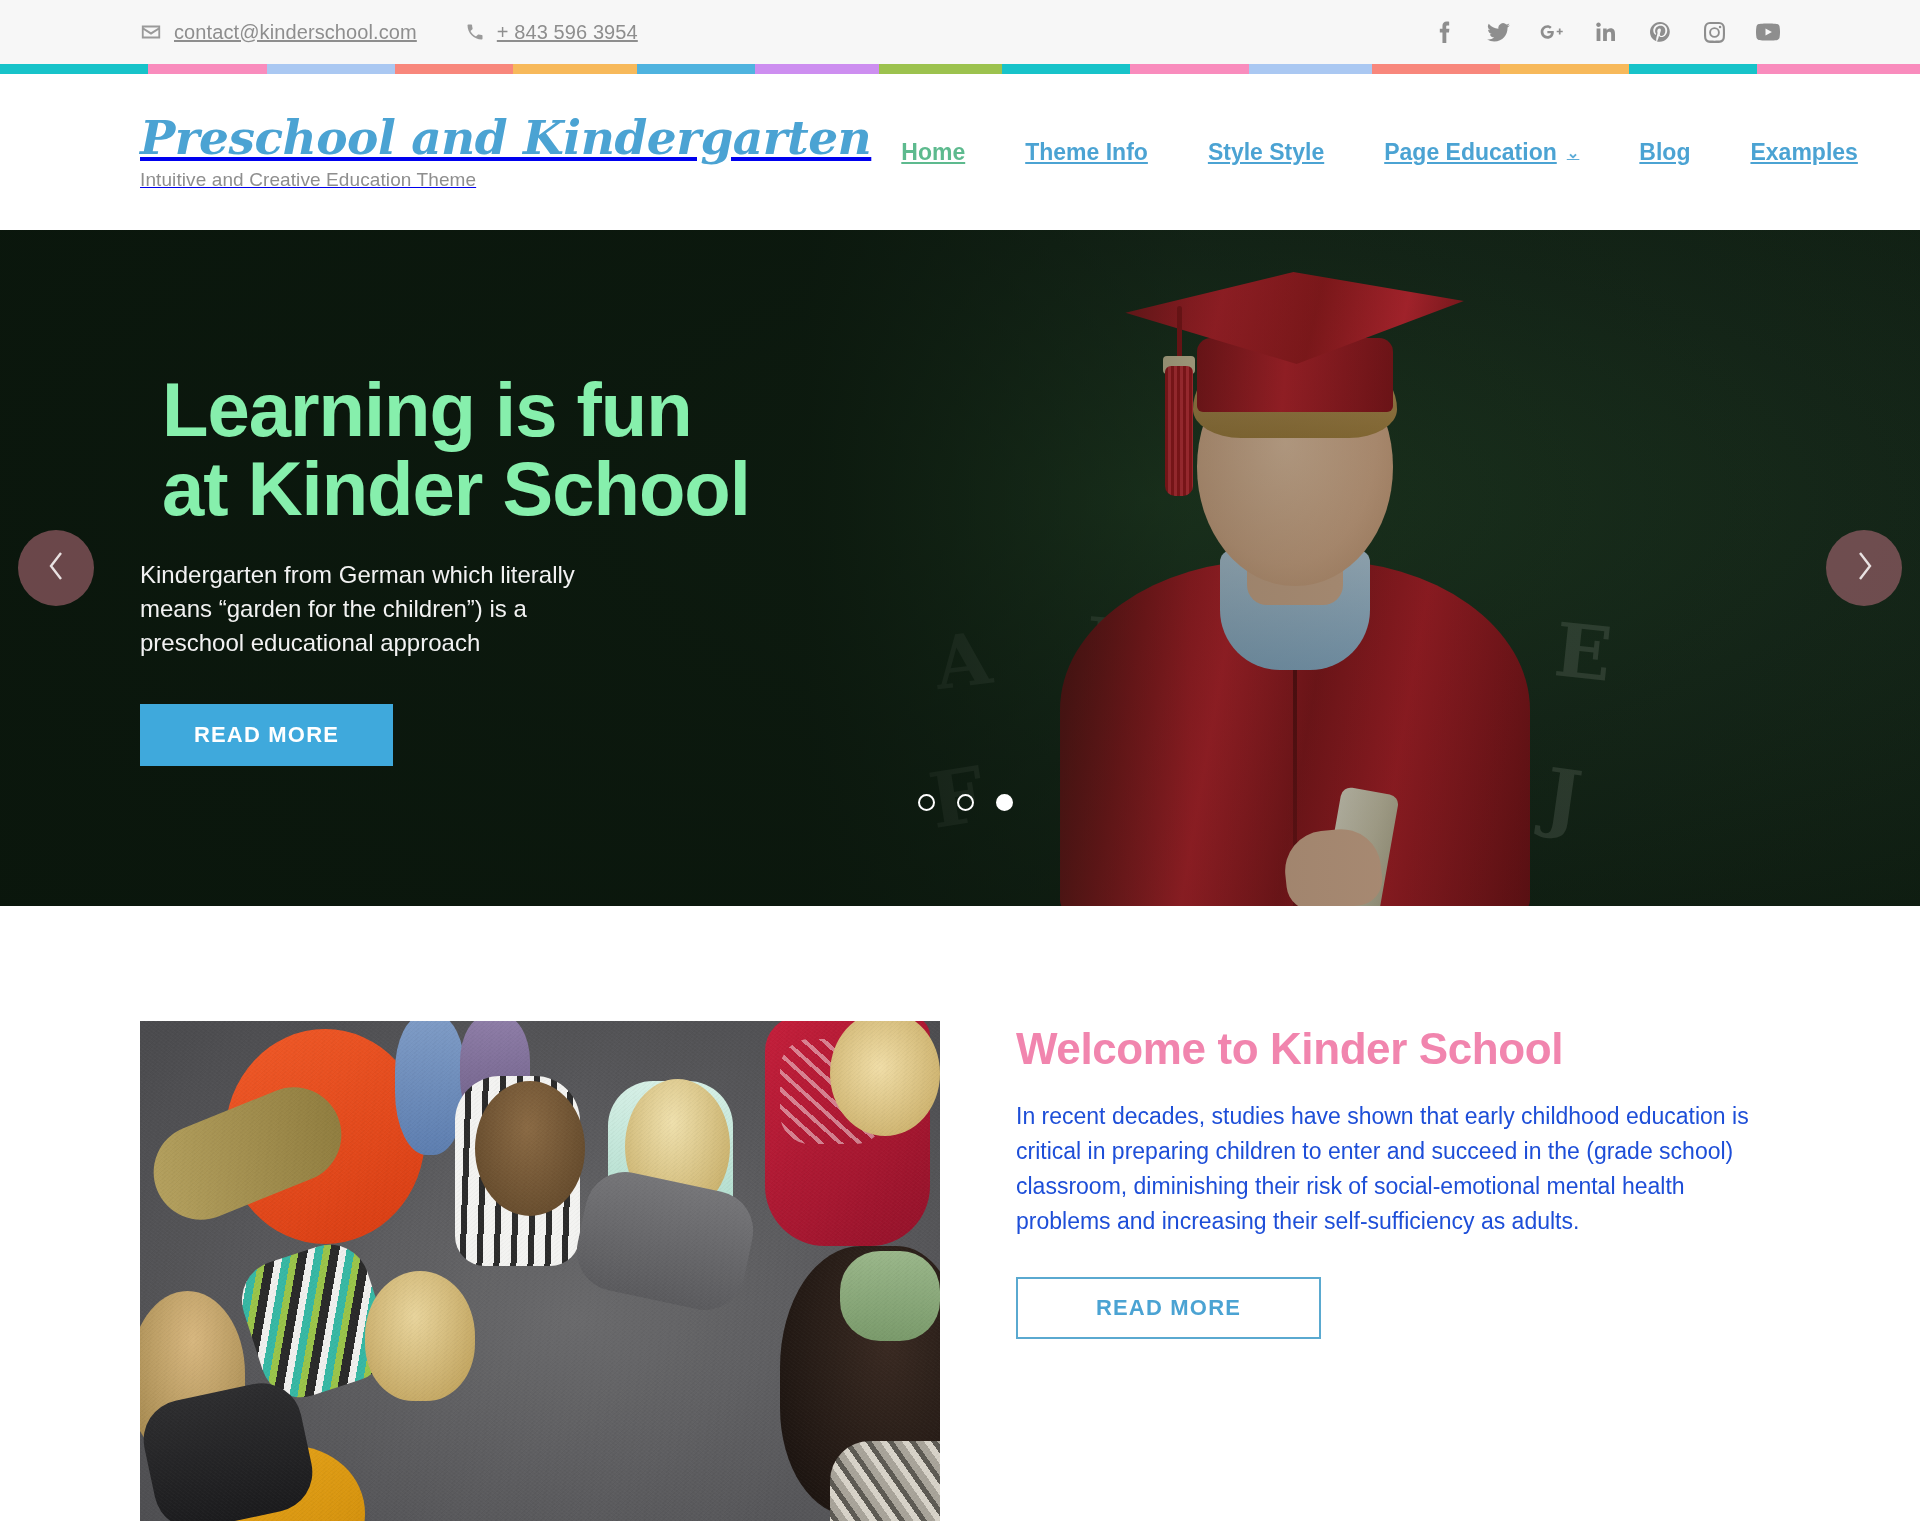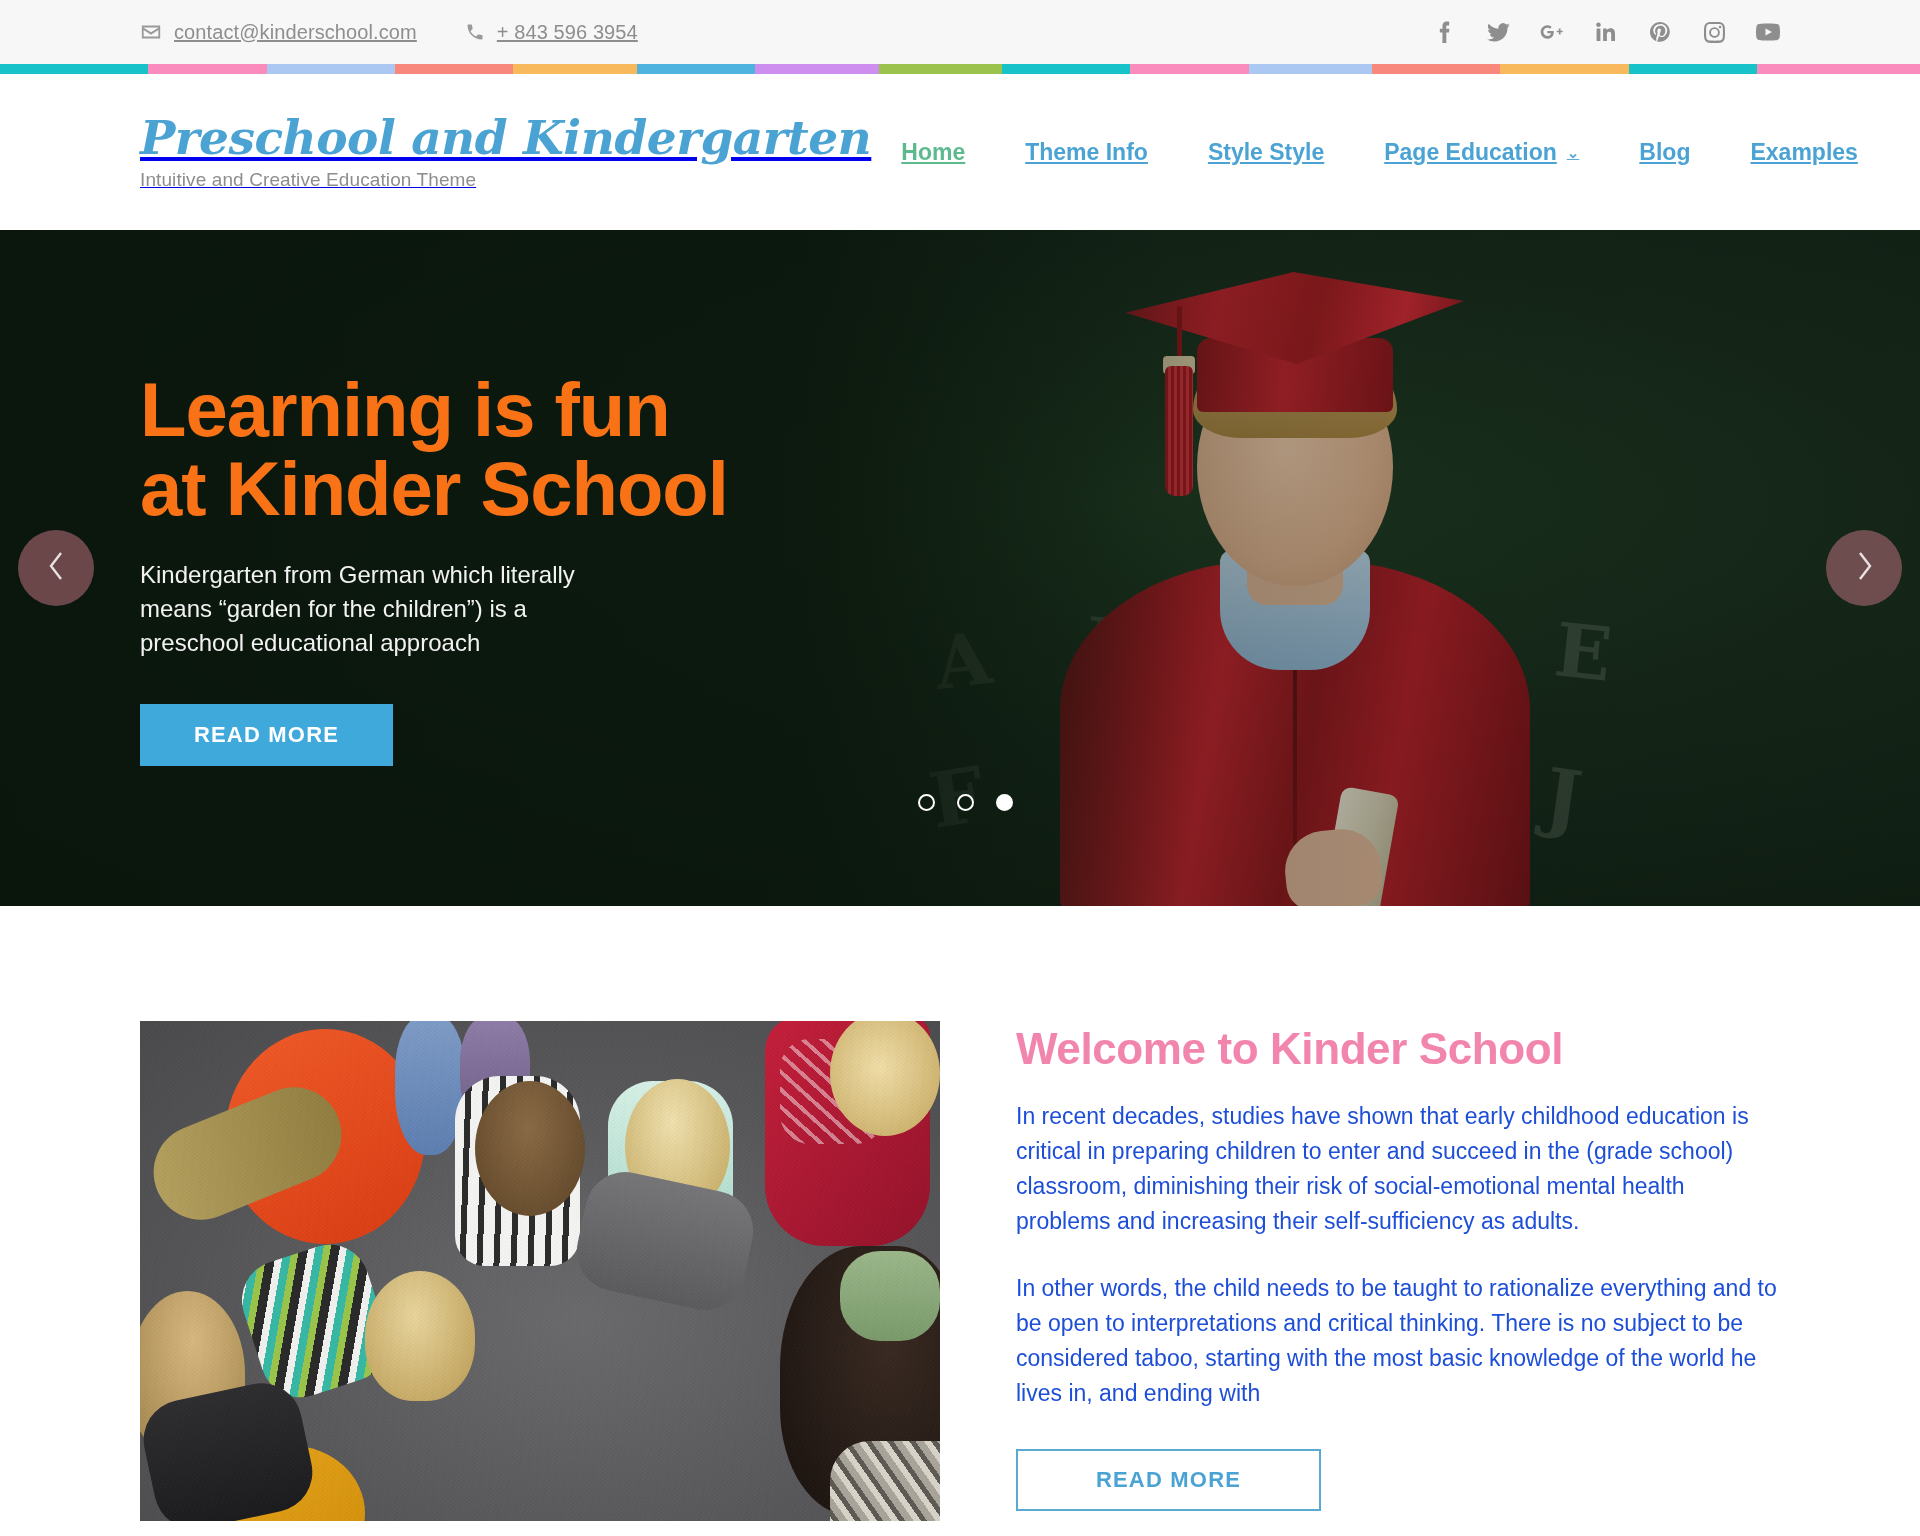--- a/index.html
+++ b/index.html
@@ -154,23 +154,24 @@
   }
   .hero-tint {
     position:absolute; inset:0;
     background:linear-gradient(90deg, rgba(10,22,12,.93) 0%, rgba(10,22,12,.86) 42%, rgba(10,22,12,.30) 62%, rgba(10,22,12,.12) 100%);
   }
   .hero-inner {
     position:relative; height:100%;
     padding:0 140px; display:flex; flex-direction:column; justify-content:center;
   }
   .hero-title {
-    color:#f97316; font-size:76px; font-weight:bold;
+    color:#86efac; font-size:76px; font-weight:bold;
     line-height:1.04; letter-spacing:-1px; max-width:700px;
     white-space:pre-line;
+    margin-left:22px;
   }
   .hero-sub {
     color:#f2f2f2; font-size:24px; line-height:1.42;
     margin-top:30px; max-width:640px; font-weight:400;
     white-space:pre-line;
   }
   .hero-btn {
     margin-top:44px; width:253px; height:62px;
     background:#3fa9dc; color:#fff; border:none;
     font-size:22px; font-weight:600; letter-spacing:1.2px;
@@ -435,18 +436,17 @@
       <div class="kid" style="left:700px;top:250px;width:80px;height:40px;border:5px solid #111;border-radius:14px;transform:rotate(-25deg);background:transparent;"></div>
       <div class="kid" style="left:690px;top:420px;width:170px;height:180px;background:repeating-linear-gradient(55deg,#d8d3c9 0 6px,#5d5a53 6px 11px,#a9a49a 11px 18px);border-radius:40px;"></div>
       <div class="kid" style="left:700px;top:230px;width:100px;height:90px;background:linear-gradient(#9ab78a,#7a9a6b);border-radius:40px;"></div>
 
       <div class="grain"></div>
     </div>
 
     <div class="wel-text">
       <h2 class="wel-title">Welcome to Kinder School</h2>
       <p class="wel-p">In recent decades, studies have shown that early childhood education is critical in preparing children to enter and succeed in the (grade school) classroom, diminishing their risk of social-emotional mental health problems and increasing their self-sufficiency as adults.</p>
-      <p class="wel-p">In other words, the child needs to be taught to rationalize everything and to be open to interpretations and critical thinking. There is no subject to be considered taboo, starting with the most basic knowledge of the world he lives in, and ending with</p>
       <button class="wel-btn">READ MORE</button>
     </div>
   </div>
 
 </div>
 
 </body></html>

